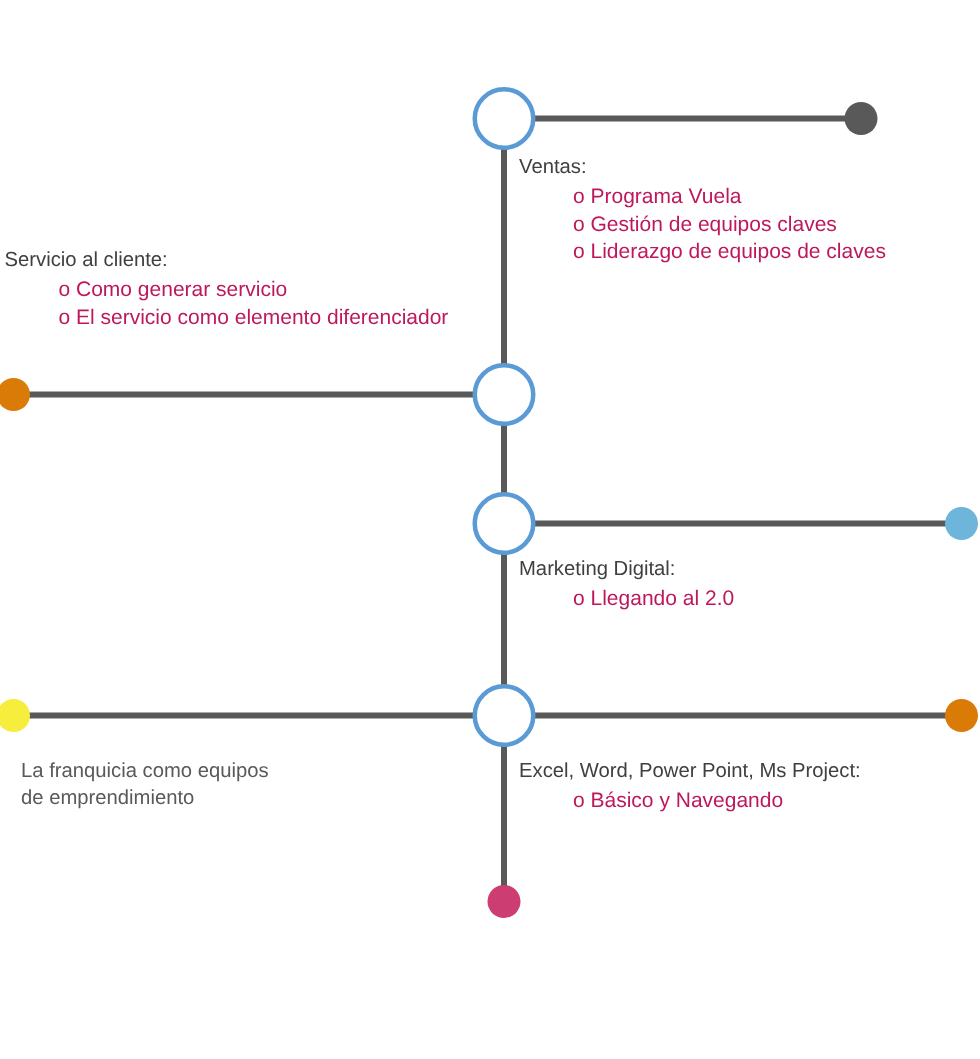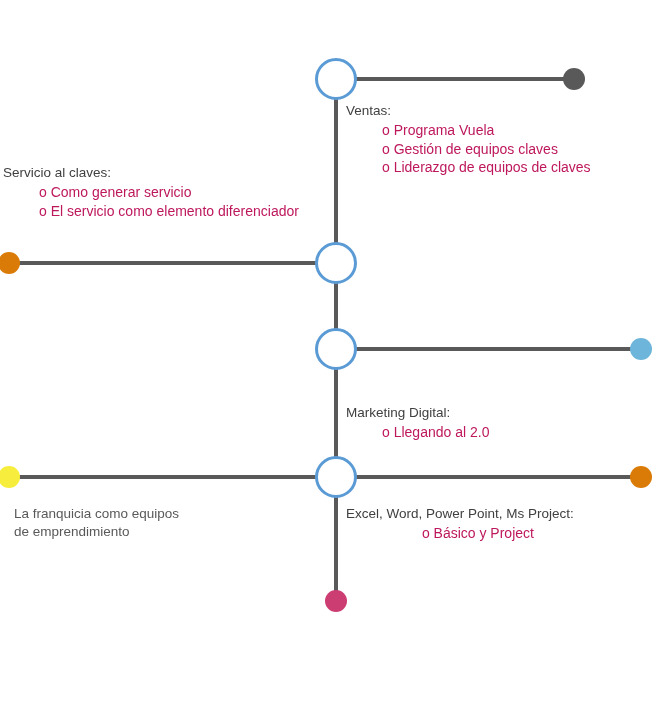--- a/index.html
+++ b/index.html
@@ -112,33 +112,33 @@
   <div class="node-circle" style="left:315px; top:456px;"></div>
 
   <div class="text-block" style="left:346px; top:102px;">
     <div class="blk-title">Ventas:</div>
     <div class="blk-item">o Programa Vuela</div>
     <div class="blk-item">o Gestión de equipos claves</div>
     <div class="blk-item">o Liderazgo de equipos de claves</div>
   </div>
 
   <div class="text-block" style="left:3px; top:164px;">
-    <div class="blk-title">Servicio al claves:</div>
+    <div class="blk-title">Servicio al cliente:</div>
     <div class="blk-item">o Como generar servicio</div>
     <div class="blk-item">o El servicio como elemento diferenciador</div>
   </div>
 
-  <div class="text-block" style="left:346px; top:404px;">
+  <div class="text-block" style="left:346px; top:370px;">
     <div class="blk-title">Marketing Digital:</div>
     <div class="blk-item">o Llegando al 2.0</div>
   </div>
 
-  <div class="text-block" style="left:346px; top:505px;text-align:center;">
+  <div class="text-block" style="left:346px; top:505px;">
     <div class="blk-title">Excel, Word, Power Point, Ms Project:</div>
-    <div class="blk-item">o Básico y Project</div>
+    <div class="blk-item">o Básico y Navegando</div>
   </div>
 
   <div class="text-block" style="left:14px; top:505px;">
     <div class="plain-line">La franquicia como equipos</div>
     <div class="plain-line">de emprendimiento</div>
   </div>
 
 </div>
 
 </body></html>

